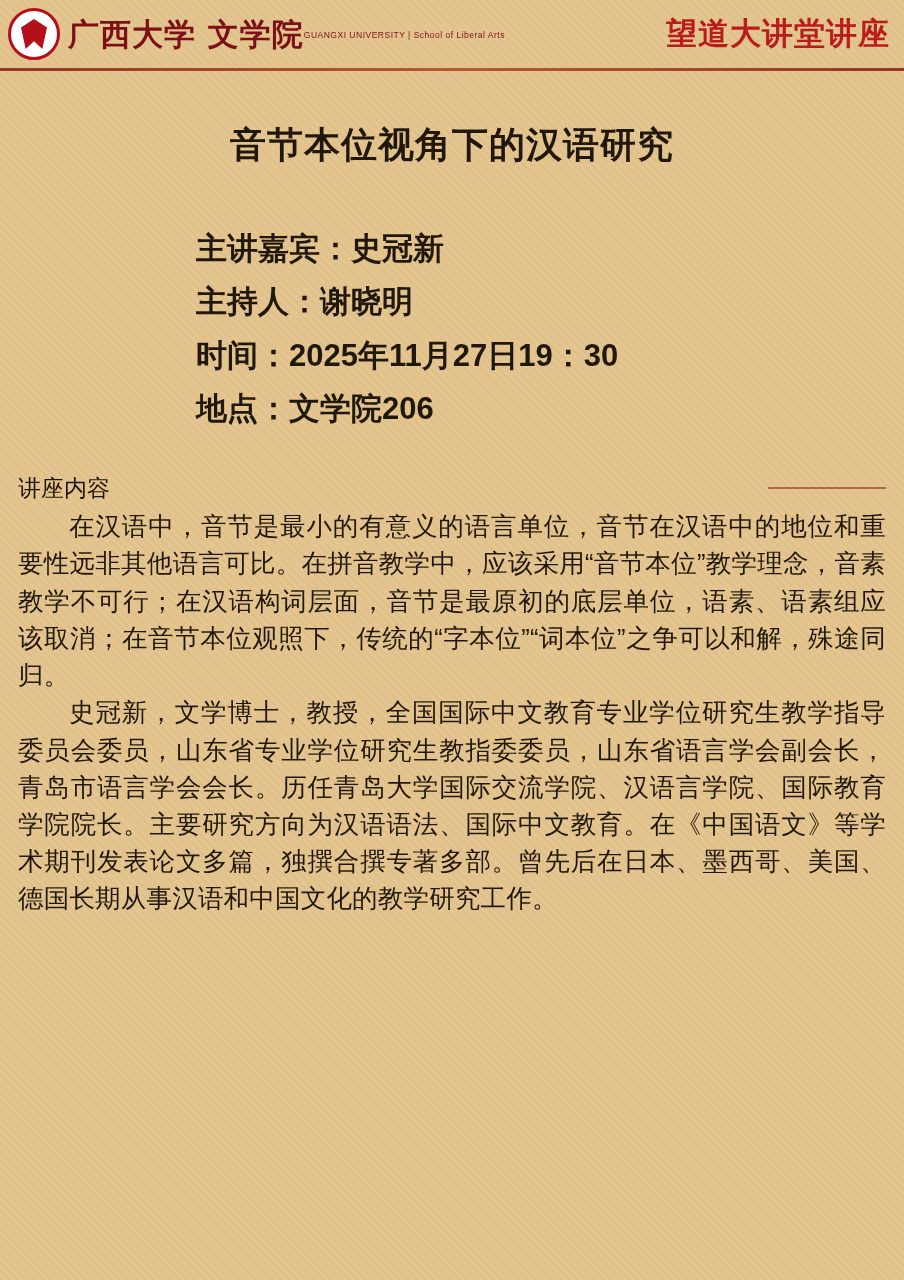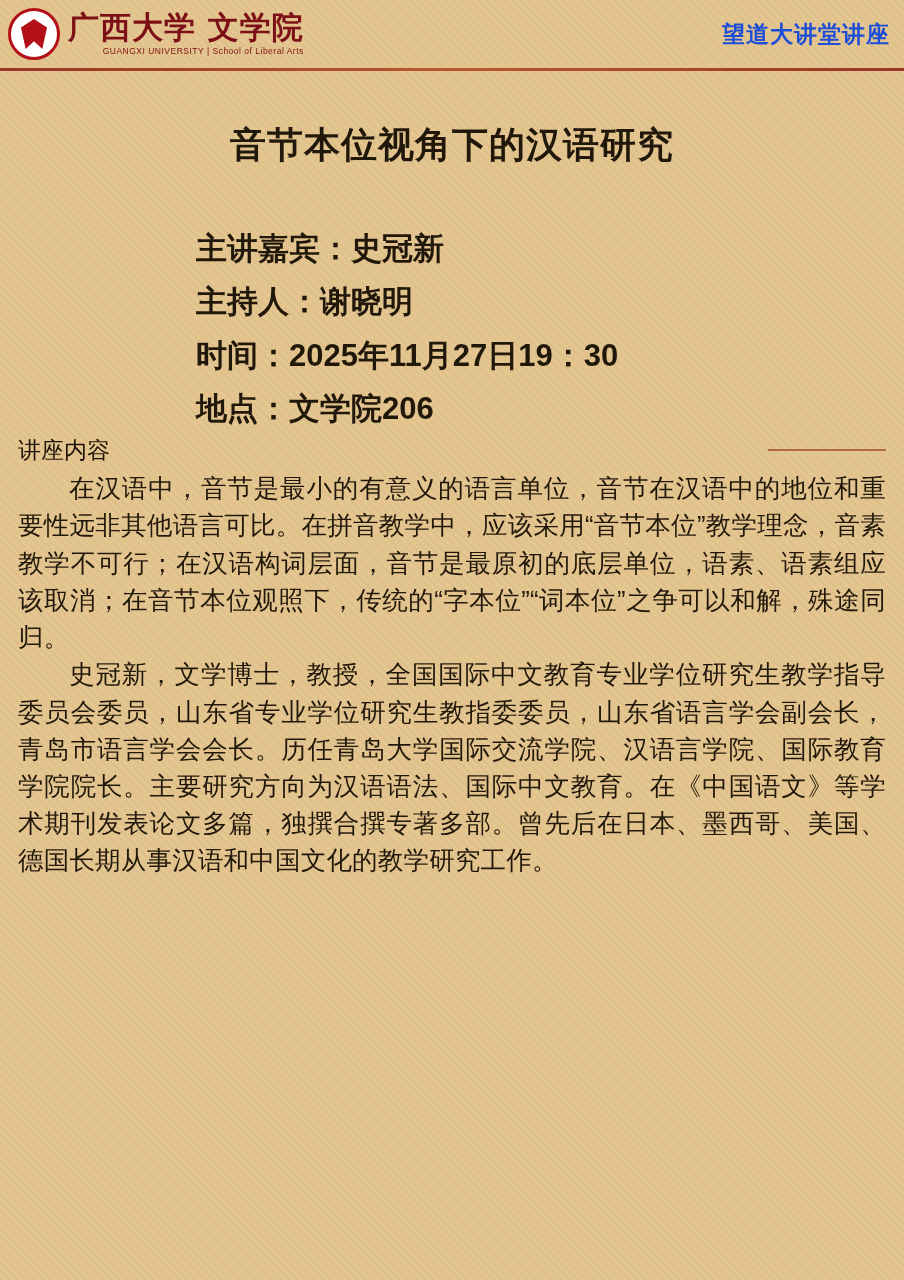--- a/index.html
+++ b/index.html
@@ -66,44 +66,44 @@
     left: 50%;
     top: 50%;
     width: 26px;
     height: 30px;
     transform: translate(-50%,-50%);
     background: #b3101a;
     clip-path: polygon(50% 0%, 100% 28%, 82% 100%, 50% 74%, 18% 100%, 0% 28%);
   }
   .logo-text {
     display: flex;
-    flex-direction: column;
+    flex-direction: row;
     justify-content: center;
     line-height: 1;
   }
   .logo-cn {
     font-family: "DejaVu Serif", "Liberation Serif", serif;
     font-size: 31px;
     font-weight: bold;
     color: #7c1016;
     letter-spacing: 1px;
     white-space: nowrap;
   }
   .logo-en {
-    margin-top: 4px;
+    margin-top: 12px;
     font-size: 8.5px;
     color: #7c1016;
     letter-spacing: 0.5px;
     white-space: nowrap;
     text-align: right;
   }
   .header-right {
-    font-size: 23px;
+    font-size: 31px;
     font-weight: bold;
-    color: #1d4ed8;
+    color: #b91c1c;
     letter-spacing: 1px;
     white-space: nowrap;
   }
   .header-rule {
     height: 3px;
     background: linear-gradient(90deg,#8d1b12 0%, #b3431f 50%, #8d1b12 100%);
     opacity: 0.85;
   }
 
   
@@ -125,20 +125,21 @@
   .meta div {
     white-space: nowrap;
   }
 
   .section {
     margin: 0 18px;
   }
   .section-head {
     font-size: 23px;
     color: #1d1407;
+    margin-top: 38px;
     margin-bottom: 4px;
     position: relative;
   }
   .section-head.with-rule::after {
     content: "";
     position: absolute;
     right: 0;
     top: 14px;
     width: 118px;
     height: 2px;

